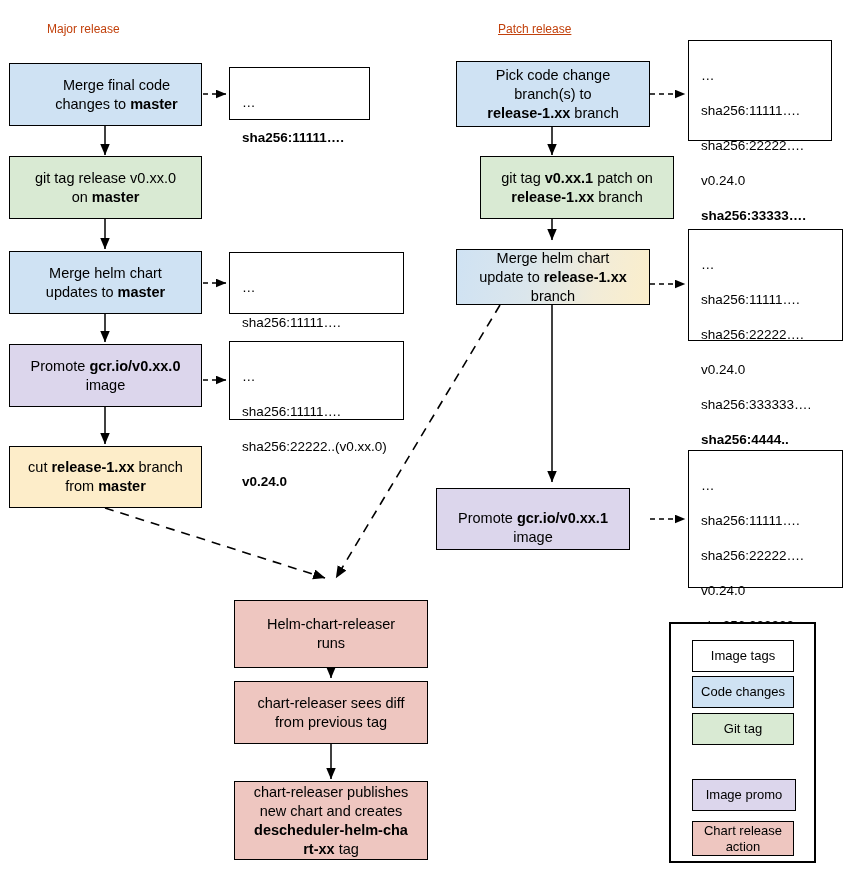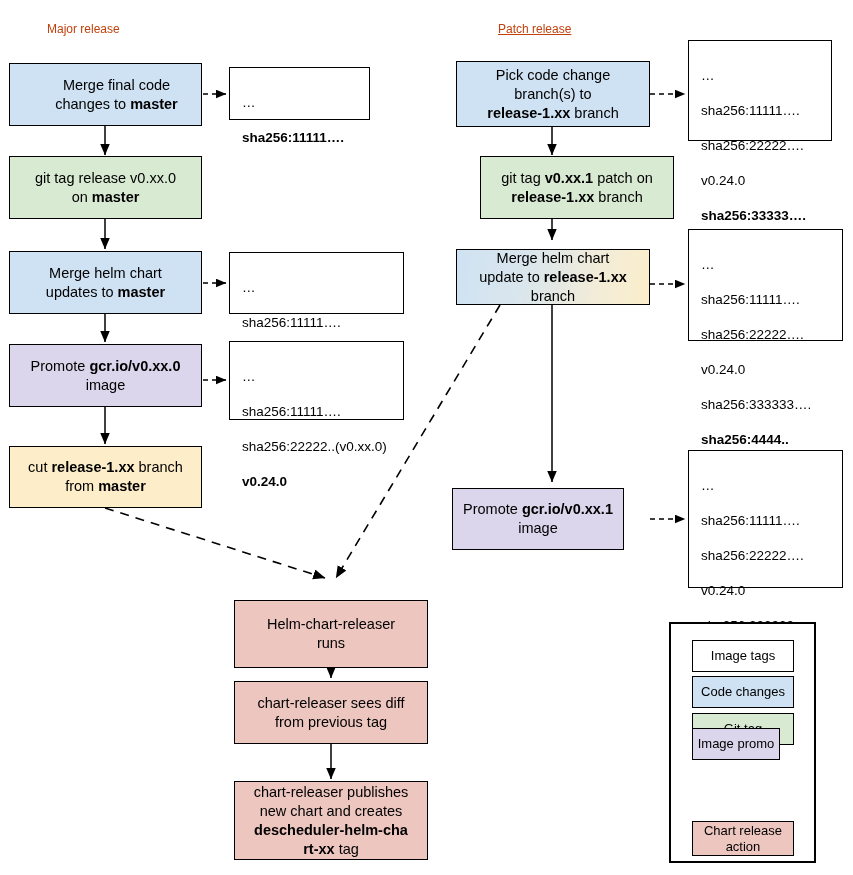--- a/index.html
+++ b/index.html
@@ -184,21 +184,21 @@
   </div>
 
   <div class="node bluetoyellow" style="left:456px; top:249px; width:194px; height:56px;">
     <span class="txt">
       <span>Merge helm chart</span><br>
       <span>update to </span><b>release-1.xx</b><br>
       <span>branch</span>
     </span>
   </div>
 
-  <div class="node purple" style="left:452px; top:488px; width:172px; height:62px;">
+  <div class="node purple" style="left:436px; top:488px; width:194px; height:62px;align-items:flex-end;">
     <span class="txt">
       <span>Promote </span><b>gcr.io/v0.xx.1</b><br>
       <span>image</span>
     </span>
   </div>
 
   <div class="node salmon" style="left:234px; top:600px; width:194px; height:68px;">
     <span class="txt">
       <span>Helm-chart-releaser</span><br>
       <span>runs</span>
@@ -270,20 +270,20 @@
 
   <div class="legend-item" style="left:692px; top:640px; width:102px; height:32px; background:#ffffff;">
     <span>Image tags</span>
   </div>
   <div class="legend-item" style="left:692px; top:676px; width:102px; height:32px; background:#cfe2f3;">
     <span>Code changes</span>
   </div>
   <div class="legend-item" style="left:692px; top:713px; width:102px; height:32px; background:#d9ead3;">
     <span>Git tag</span>
   </div>
-  <div class="legend-item" style="left:692px; top:728px; width:88px; height:32px; background:#dcd6ec;">
+  <div class="legend-item" style="left:692px; top:779px; width:104px; height:32px; background:#dcd6ec;">
     <span>Image promo</span>
   </div>
   <div class="legend-item" style="left:692px; top:821px; width:102px; height:35px; background:#eec6c0;">
     <span>Chart release action</span>
   </div>
 
 </div>
 
 </body></html>

